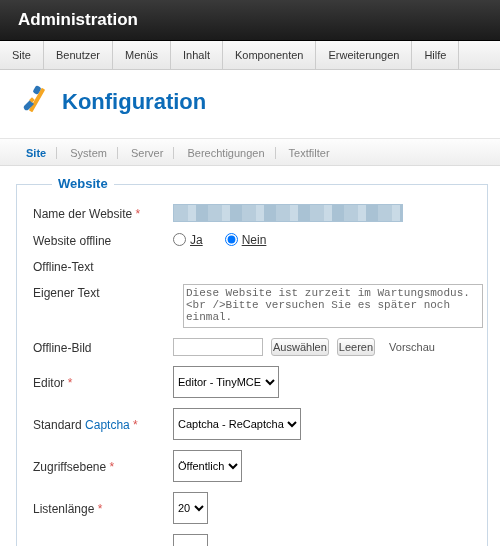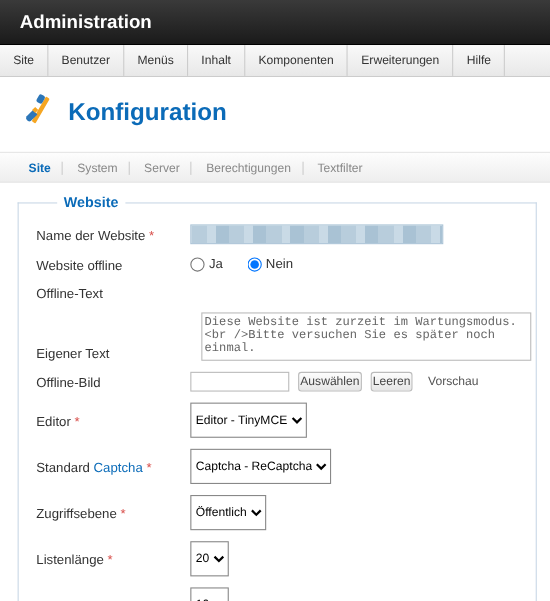--- a/index.html
+++ b/index.html
@@ -11,26 +11,26 @@
   .page-head .icon { width: 36px; height: 36px; margin-right: 10px; }
   .page-head h1 { color: #0b6bb8; font-size: 22px; font-weight: bold; }
   .subtabs { background: linear-gradient(#fdfdfd,#eee); padding: 8px 22px 6px 16px; border-top: 1px solid #e5e5e5; border-bottom: 1px solid #ddd; font-size: 11px; color: #888; }
   .subtabs span { padding: 0 10px; border-right: 1px solid #ccc; cursor: pointer; }
   .subtabs span:last-child { border-right: none; }
   .subtabs .active { color: #0b6bb8; font-weight: bold; }
   .panel { margin: 18px 12px 0 16px; border: 1px solid #c9d8e6; border-bottom: none; padding: 0; }
   .panel > .legend { position: relative; top: -9px; left: 10px; background: #fff; color: #0b6bb8; font-weight: bold; font-size: 13px; padding: 0 6px; display: inline-block; margin-left: 25px; }
   .form { padding: 4px 4px 0 16px; }
   .row { display: flex; align-items: center; margin-bottom: 10px; }
-  .row.top { align-items: flex-end; gap: 18px; }
+  .row.top { align-items: flex-start; gap: 18px; }
   .lbl { width: 140px; font-size: 12px; color: #333; padding-top: 2px; }
   .lbl .req { color: #d9534f; }
   .ctl { flex: 1; display: flex; align-items: center; gap: 8px; flex-wrap: wrap; }
   .masked { width: 230px; height: 18px; background: repeating-linear-gradient(90deg,#b8cddc 0 14px,#c9dae6 14px 22px,#a9c2d4 22px 34px); border: 1px solid #aac3d6; }
-  .radio-opt { display: inline-flex; align-items: center; gap: 4px; font-size: 12px; margin-right: 14px; }
+  .radio-opt { display: inline-flex; align-items: flex-start; gap: 4px; font-size: 12px; margin-right: 14px; text-decoration: underline; }
   .radio-opt input { margin: 0; }
   textarea { width: 300px; height: 44px; font-family: "Courier New", monospace; font-size: 11px; color: #666; border: 1px solid #bbb; padding: 2px; resize: none; }
   input[type=text] { border: 1px solid #bbb; height: 18px; font-size: 11px; padding: 0 2px; }
   select { border: 1px solid #888; font-size: 11px; height: 32px; background: #fff; }
   .btn { background: linear-gradient(#fdfdfd,#e6e6e6); border: 1px solid #bbb; border-radius: 3px; padding: 2px 1px; font-size: 11px; color: #444; cursor: pointer; }
   .linklike { color: #0b6bb8; cursor: pointer; }
   .preview { font-size: 11px; color: #555; margin-left: 6px; }
 </style>
 </head>
 <body>

